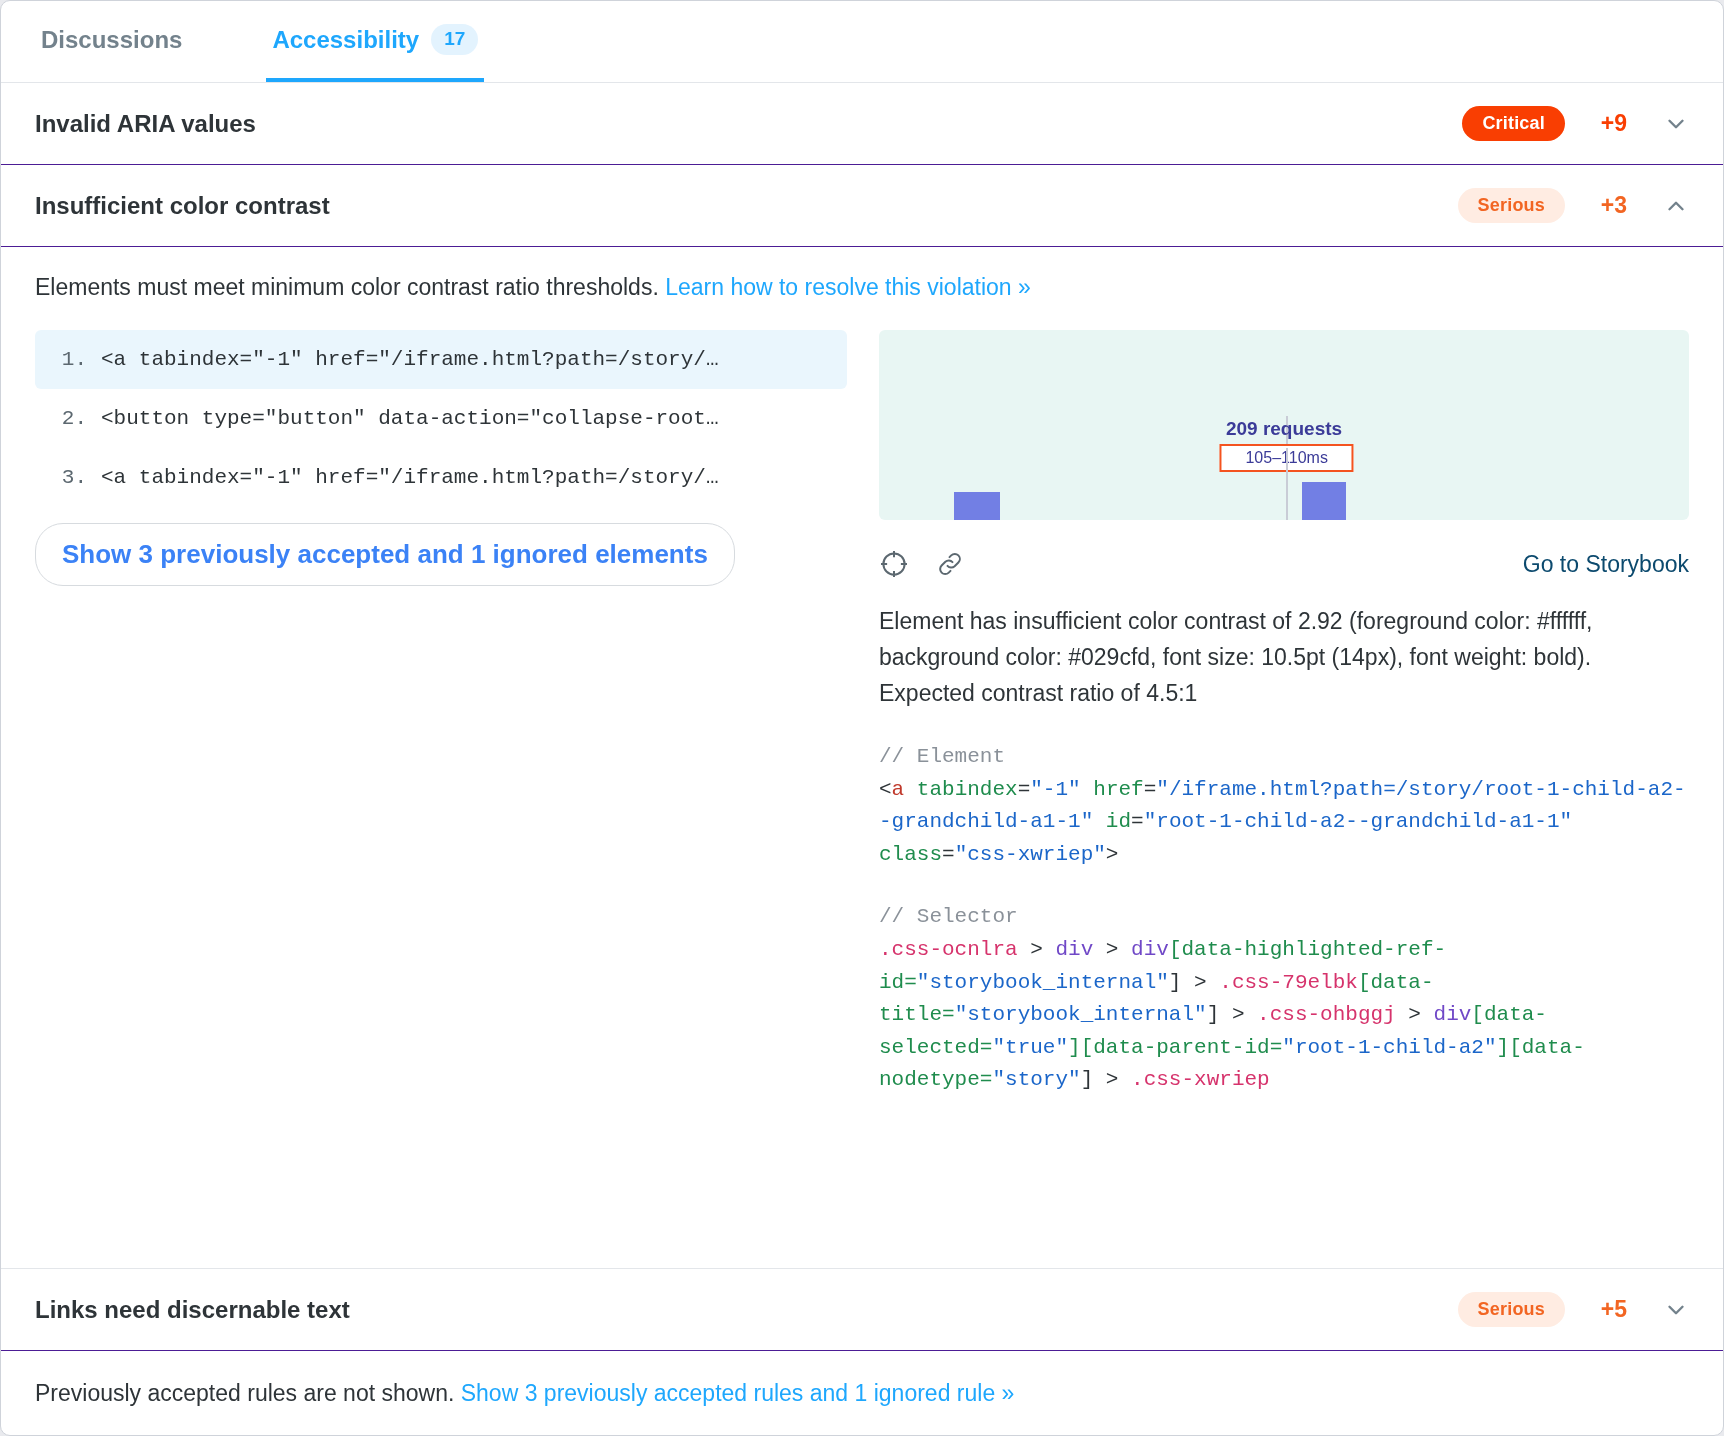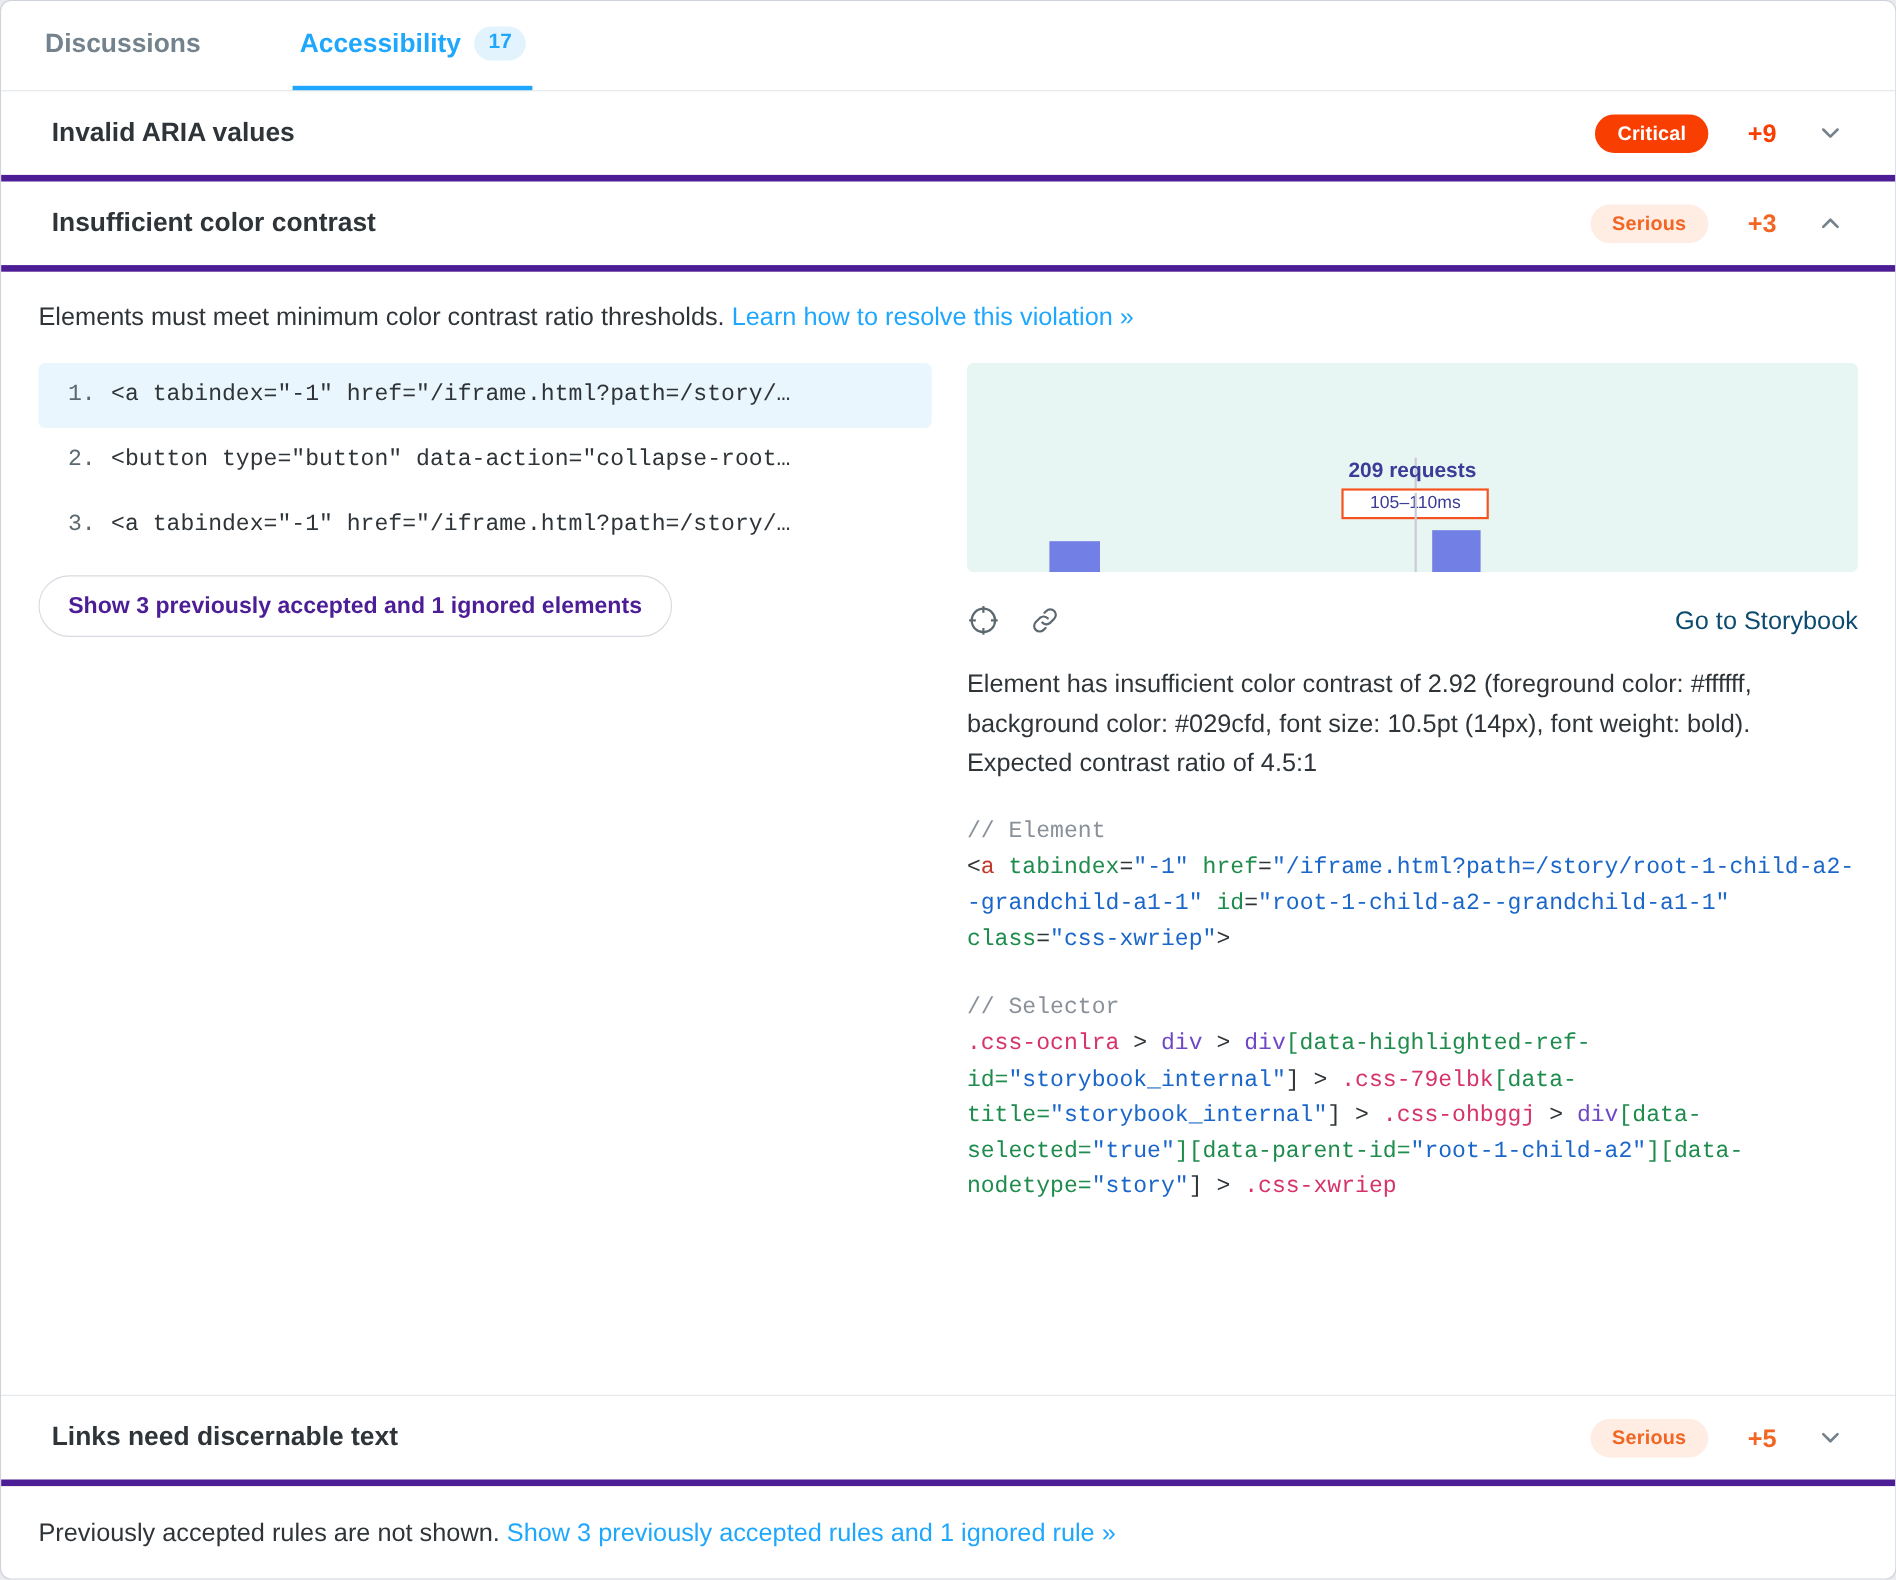--- a/index.html
+++ b/index.html
@@ -53,23 +53,23 @@
     font-weight: bold;
     border-radius: 20px;
     padding: 4px 13px;
     line-height: 1.2;
   }
 
   
   .rule-header {
     display: flex;
     align-items: center;
-    padding: 0 46px;
+    padding: 0 34px;
     height: 82px;
-    border-bottom: 6px solid #4c1d95;
+    border-bottom: 1px solid #4c1d95;
     cursor: pointer;
     flex: 0 0 auto;
   }
   .rule-title {
     font-size: 24px;
     font-weight: bold;
     color: #2e3438;
     flex: 1 1 auto;
   }
   .badge {
@@ -140,23 +140,23 @@
   .el-item.selected { background: #eaf6fd; }
   .el-num { color: #5c6870; width: 34px; flex: 0 0 34px; text-align: right; }
 
   .show-more {
     margin-top: 16px;
     display: inline-block;
     border: 1px solid #d7dbdf;
     background: #ffffff;
     border-radius: 28px;
     padding: 15px 26px;
-    font-size: 21px;
-    font-weight: bold;
-    color: #4c1d95;
+    font-size: 26px;
+    font-weight: bold;
+    color: #3b82f6;
     cursor: pointer;
   }
 
   
   .preview {
     background: #e8f6f3;
     border-radius: 6px;
     height: 190px;
     position: relative;
     overflow: hidden;

